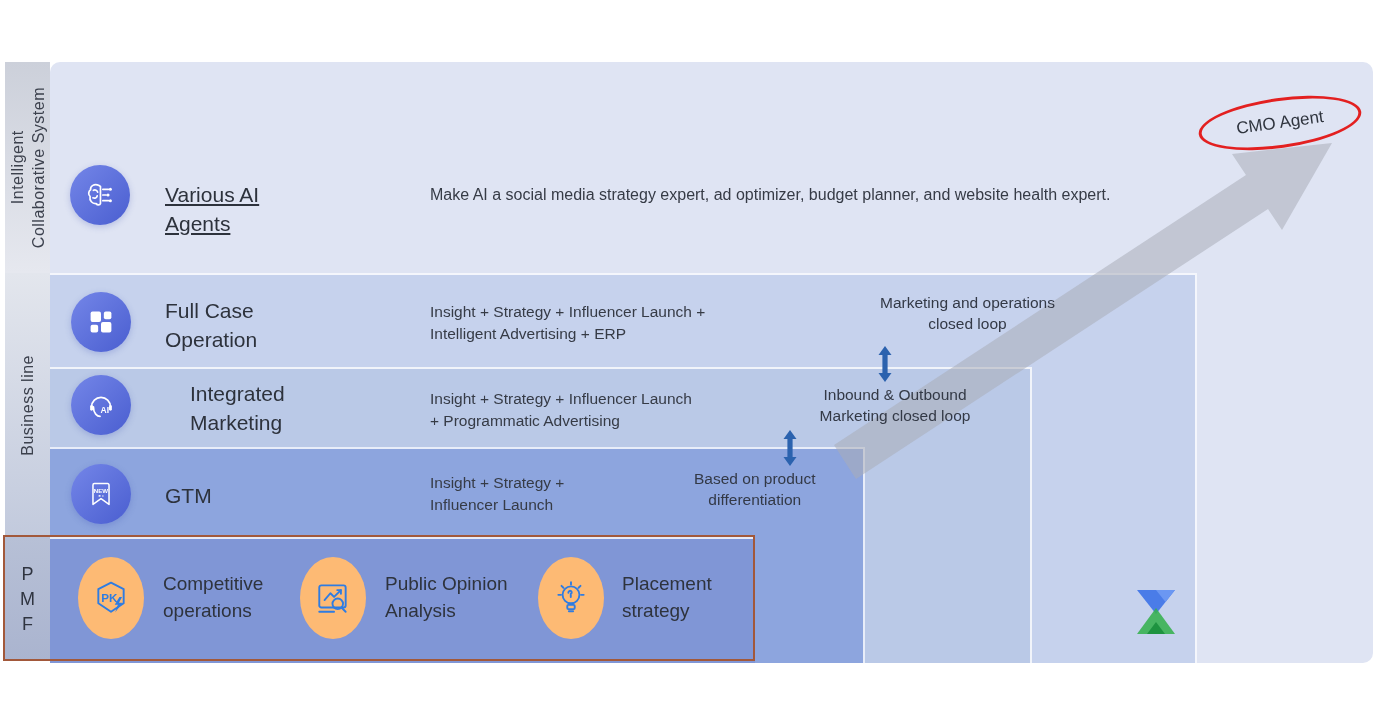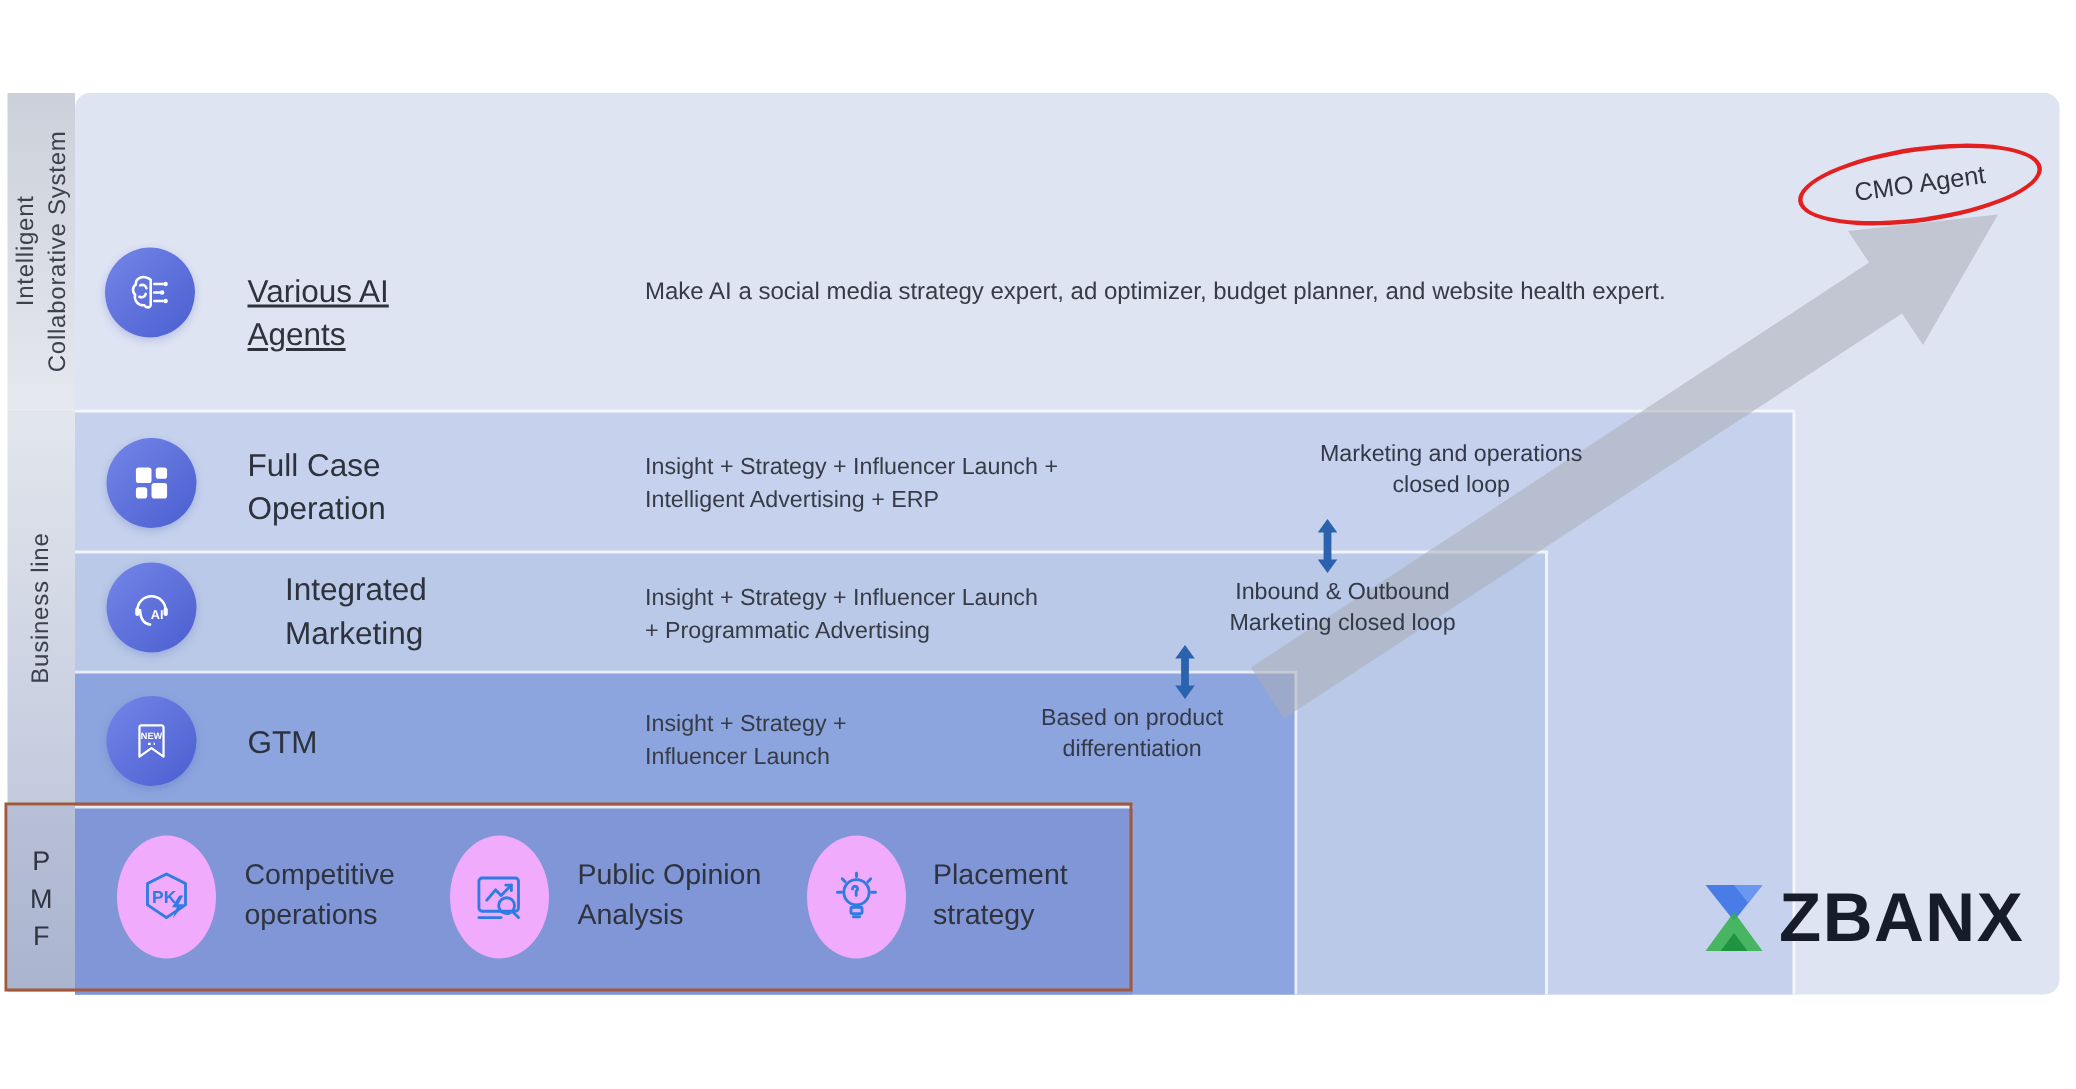--- a/index.html
+++ b/index.html
@@ -10,21 +10,21 @@
   .strip{position:absolute;}
   .vlabel{writing-mode:vertical-rl;transform:rotate(180deg);white-space:pre-line;
           font-size:16px;line-height:21px;color:#3c414d;text-align:center;letter-spacing:.5px;}
   .row-circle{position:absolute;width:60px;height:60px;border-radius:50%;
               background:linear-gradient(135deg,#7486e8 0%,#4a5ed0 100%);
               display:flex;align-items:center;justify-content:center;z-index:7;
               box-shadow:0 2px 6px rgba(60,80,180,.25);}
   .row-title{position:absolute;font-size:21px;line-height:29px;white-space:pre-line;color:#2d323c;z-index:7;}
   .row-desc{position:absolute;font-size:15.5px;line-height:22px;white-space:pre-line;color:#363b46;z-index:7;}
   .row-ann{position:absolute;font-size:15.5px;line-height:21px;white-space:pre-line;color:#333946;z-index:7;text-align:center;}
-  .pmf-ellipse{position:absolute;width:66px;height:82px;border-radius:50%;background:#f0abfc;
+  .pmf-ellipse{position:absolute;width:66px;height:82px;border-radius:50%;background:#fdba74;
                display:flex;align-items:center;justify-content:center;z-index:8;text-align:center;}
   .pmf-label{position:absolute;font-size:19px;line-height:27px;white-space:pre-line;color:#2e333d;z-index:8;}
   .cmo-ellipse{position:absolute;left:1198px;top:98px;width:164px;height:50px;border:3px solid #e32020;
                border-radius:50%;transform:rotate(-8deg);display:flex;align-items:center;justify-content:center;
                z-index:9;box-sizing:border-box;}
   .cmo-text{font-size:17px;color:#2f343e;}
   .dbl-arrow{position:absolute;z-index:7;}
   .brown-frame{position:absolute;left:3px;top:535px;width:752px;height:126px;border:2px solid #a2583a;z-index:8;box-sizing:border-box;}
   .brand{position:absolute;left:1130px;top:584px;display:flex;align-items:center;z-index:8;}
   .brand-text{font-size:46px;font-weight:bold;color:#171c2b;letter-spacing:1px;margin-left:4px;}
@@ -176,16 +176,15 @@
   <div class="pmf-label" style="left:622px;top:570px;">Placement
 strategy</div>
 
   <div class="brand">
     <svg width="52" height="54" viewBox="0 0 52 54">
       <polygon points="7,6 45,6 26,30" fill="#4a7ce8"></polygon>
       <polygon points="26,6 45,6 35.5,18" fill="#6b97f2"></polygon>
       <polygon points="7,50 45,50 26,24" fill="#36b14e" fill-opacity="0.88"></polygon>
       <polygon points="17,50 35,50 26,38" fill="#1e9340"></polygon>
     </svg>
-    <span class="brand-text">ZBANX</span>
   </div>
 
 </div>
 
 </body></html>

